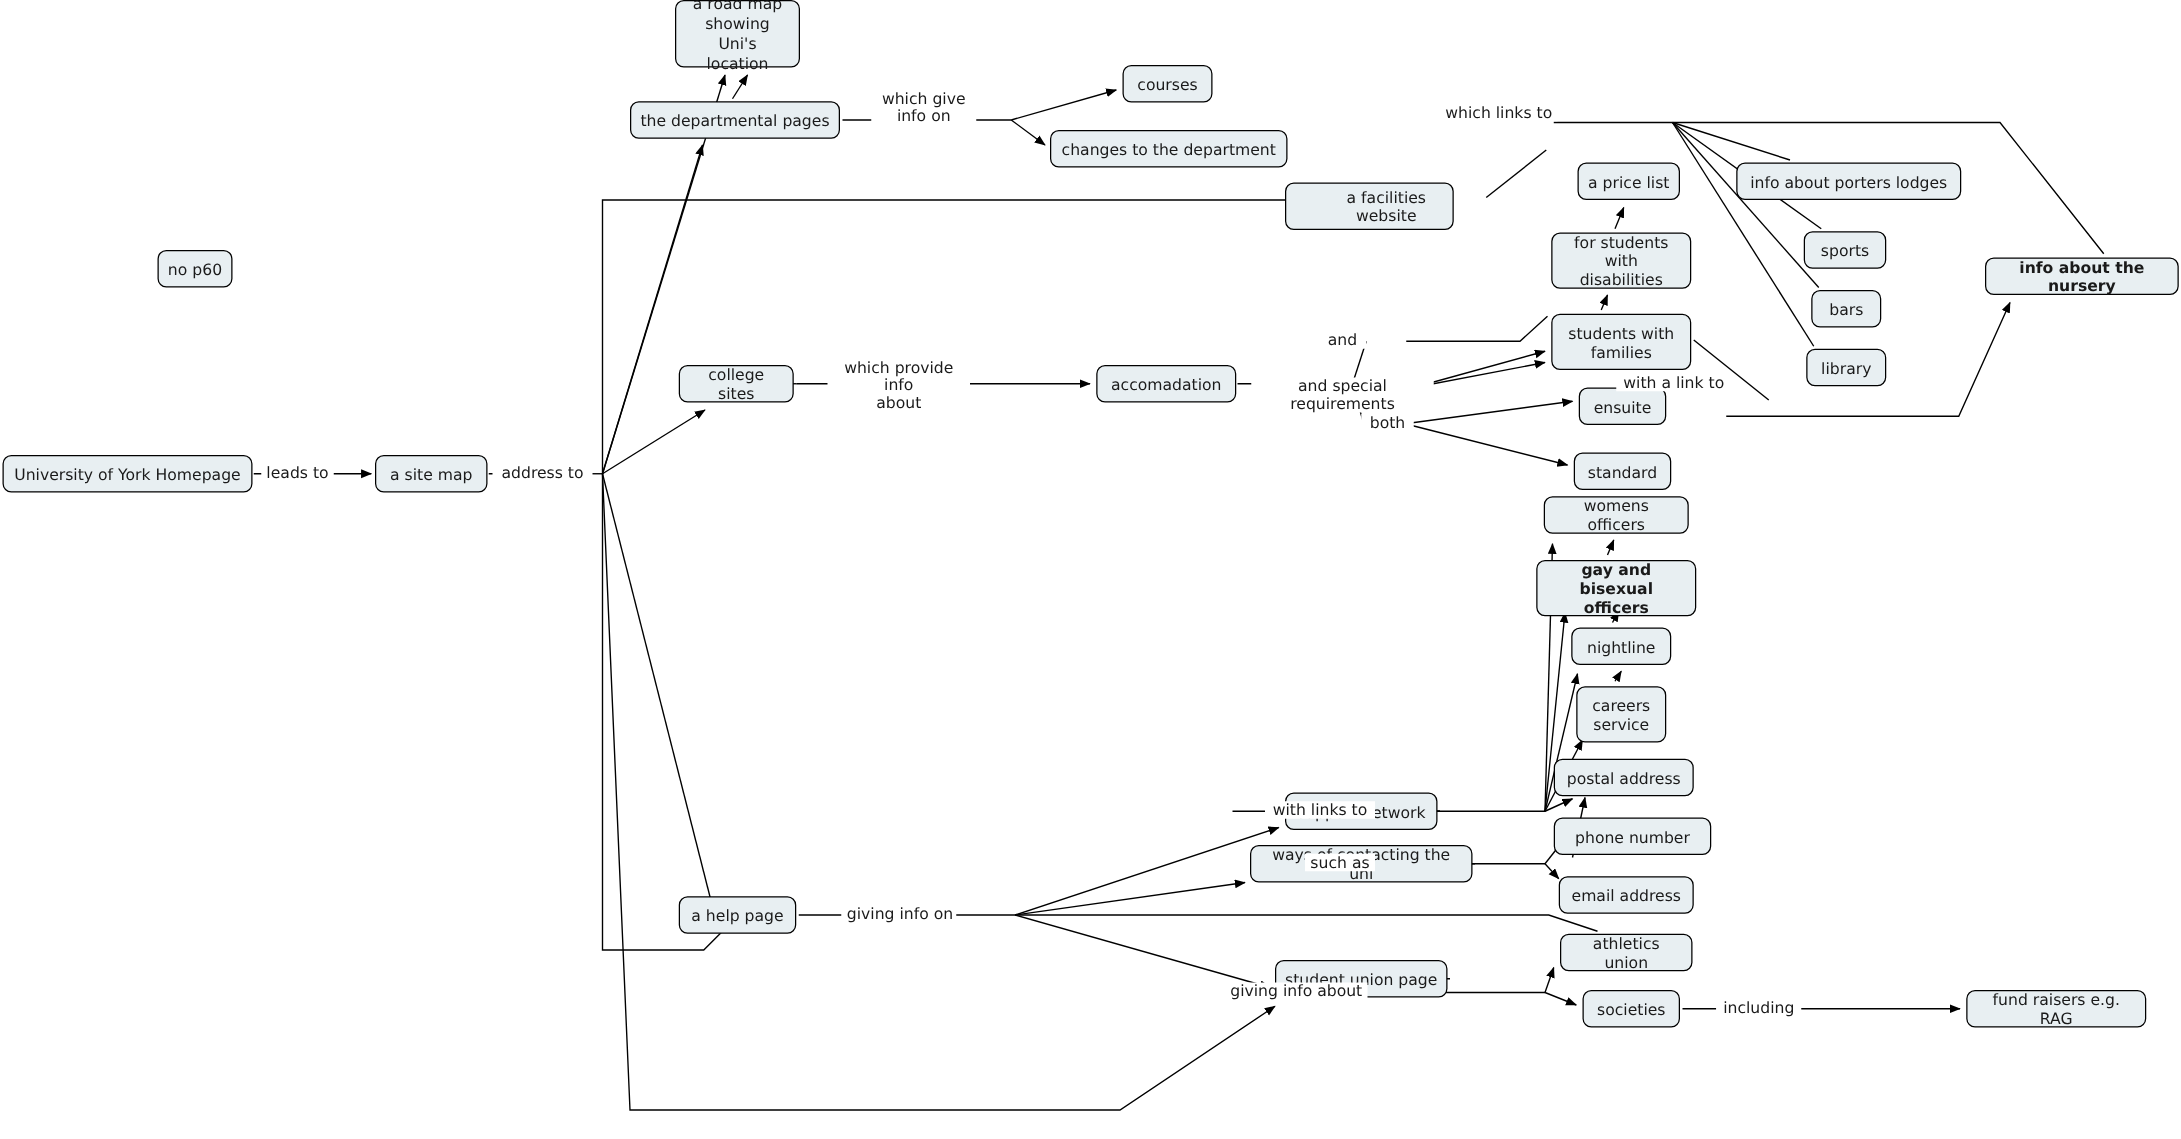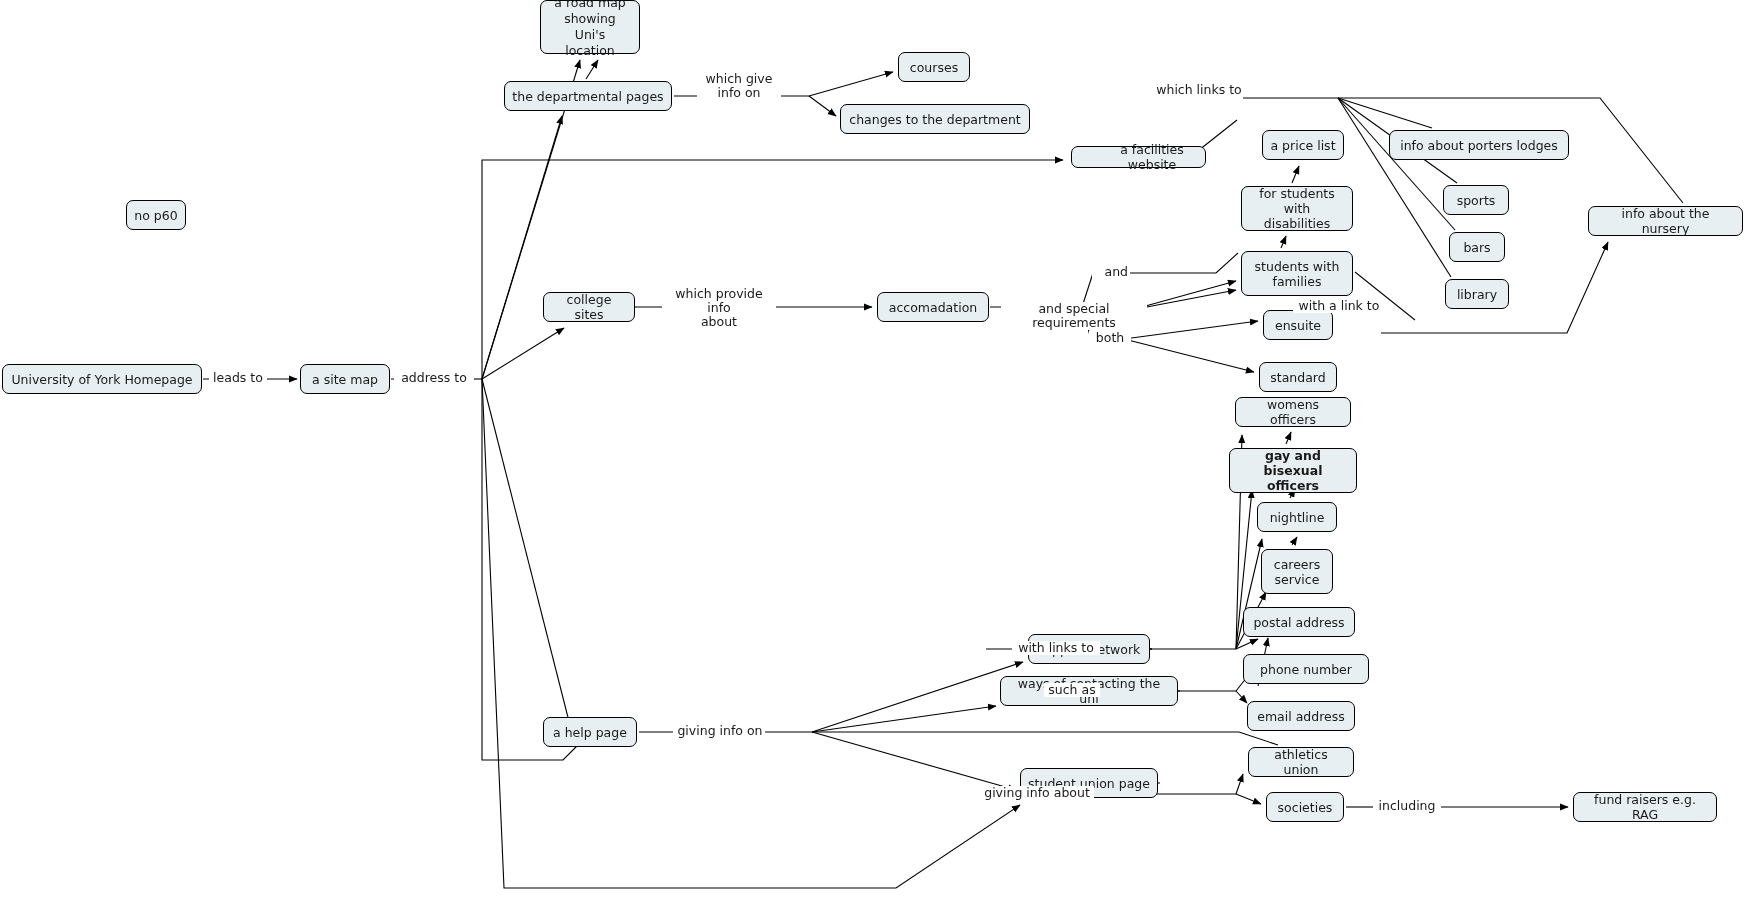--- a/index.html
+++ b/index.html
@@ -161,35 +161,35 @@
 
   <div class="node" style="left:2px;top:364px;width:200px;height:30px;">University of York Homepage</div>
   <div class="node" style="left:300px;top:364px;width:90px;height:30px;">a site map</div>
   <div class="node" style="left:126px;top:200px;width:60px;height:30px;">no p60</div>
   <div class="node" style="left:504px;top:81px;width:168px;height:30px;">the departmental pages</div>
   <div class="node" style="left:540px;top:0px;width:100px;height:54px;line-height:16px;">a road map
 showing
 Uni's location</div>
   <div class="node" style="left:898px;top:52px;width:72px;height:30px;">courses</div>
   <div class="node" style="left:840px;top:104px;width:190px;height:30px;">changes to the department</div>
-  <div class="node" style="left:1071px;top:146px;width:135px;height:22px;padding-left:34px;">a facilities website</div>
+  <div class="node" style="left:1028px;top:146px;width:135px;height:38px;padding-left:34px;">a facilities website</div>
   <div class="node" style="left:543px;top:292px;width:92px;height:30px;">college sites</div>
   <div class="node" style="left:877px;top:292px;width:112px;height:30px;">accomadation</div>
   <div class="node" style="left:1262px;top:130px;width:82px;height:30px;">a price list</div>
   <div class="node" style="left:1241px;top:186px;width:112px;height:45px;">for students
 with disabilities</div>
   <div class="node" style="left:1241px;top:251px;width:112px;height:45px;">students with
 families</div>
   <div class="node" style="left:1263px;top:310px;width:70px;height:30px;">ensuite</div>
   <div class="node" style="left:1259px;top:362px;width:78px;height:30px;">standard</div>
   <div class="node" style="left:1389px;top:130px;width:180px;height:30px;">info about porters lodges</div>
   <div class="node" style="left:1443px;top:185px;width:66px;height:30px;">sports</div>
   <div class="node" style="left:1449px;top:232px;width:56px;height:30px;">bars</div>
   <div class="node" style="left:1445px;top:279px;width:64px;height:30px;">library</div>
-  <div class="node" style="left:1588px;top:206px;width:155px;height:30px;">info about the nursery</div>
+  <div class="node" style="left:1588px;top:206px;width:155px;height:30px;font-weight:bold;">info about the nursery</div>
   <div class="node" style="left:1235px;top:397px;width:116px;height:30px;">womens officers</div>
   <div class="node" style="left:1229px;top:448px;width:128px;height:45px;font-weight:bold;">gay and bisexual
 officers</div>
   <div class="node" style="left:1257px;top:502px;width:80px;height:30px;">nightline</div>
   <div class="node" style="left:1261px;top:549px;width:72px;height:45px;">careers
 service</div>
   <div class="node" style="left:1243px;top:607px;width:112px;height:30px;">postal address</div>
   <div class="node" style="left:1243px;top:654px;width:126px;height:30px;">phone number</div>
   <div class="node" style="left:1247px;top:701px;width:108px;height:30px;">email address</div>
   <div class="node" style="left:1248px;top:747px;width:106px;height:30px;">athletics union</div>
@@ -199,21 +199,21 @@
   <div class="node" style="left:1000px;top:676px;width:178px;height:30px;">ways of contacting the uni</div>
   <div class="node" style="left:543px;top:717px;width:94px;height:30px;">a help page</div>
   <div class="node" style="left:1020px;top:768px;width:138px;height:30px;">student union page</div>
 
   <div class="elabel" style="left:209px;top:371px;width:54px;">leads to</div>
   <div class="elabel" style="left:394px;top:371px;width:76px;">address to</div>
   <div class="elabel" style="left:697px;top:72px;width:80px;">which give
 info on</div>
   <div class="elabel" style="left:662px;top:287px;width:110px;">which provide info
 about</div>
-  <div class="elabel" style="left:1092px;top:265px;width:34px;text-align:right;">and</div>
+  <div class="elabel" style="left:1055px;top:265px;width:34px;">and</div>
   <div class="elabel" style="left:1001px;top:302px;width:142px;">and special requirements</div>
   <div class="elabel" style="left:1089px;top:331px;width:38px;">both</div>
   <div class="elabel" style="left:1152px;top:83px;width:90px;">which links to</div>
   <div class="elabel" style="left:1293px;top:299px;width:88px;">with a link to</div>
   <div class="elabel" style="left:1012px;top:641px;width:84px;">with links to</div>
   <div class="elabel" style="left:1044px;top:683px;width:52px;">such as</div>
   <div class="elabel" style="left:675px;top:724px;width:86px;">giving info on</div>
   <div class="elabel" style="left:980px;top:786px;width:110px;">giving info about</div>
   <div class="elabel" style="left:1373px;top:799px;width:64px;">including</div>
 

